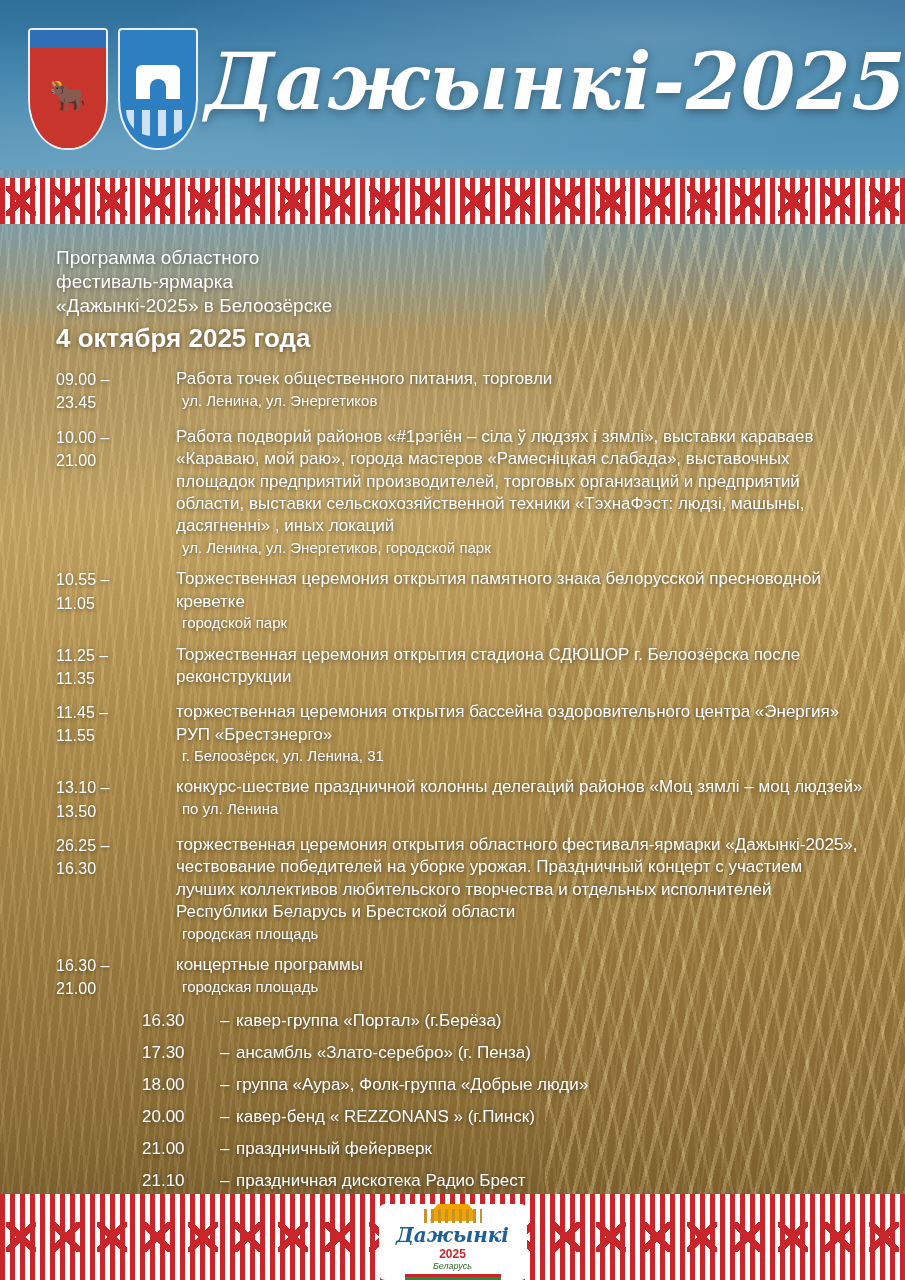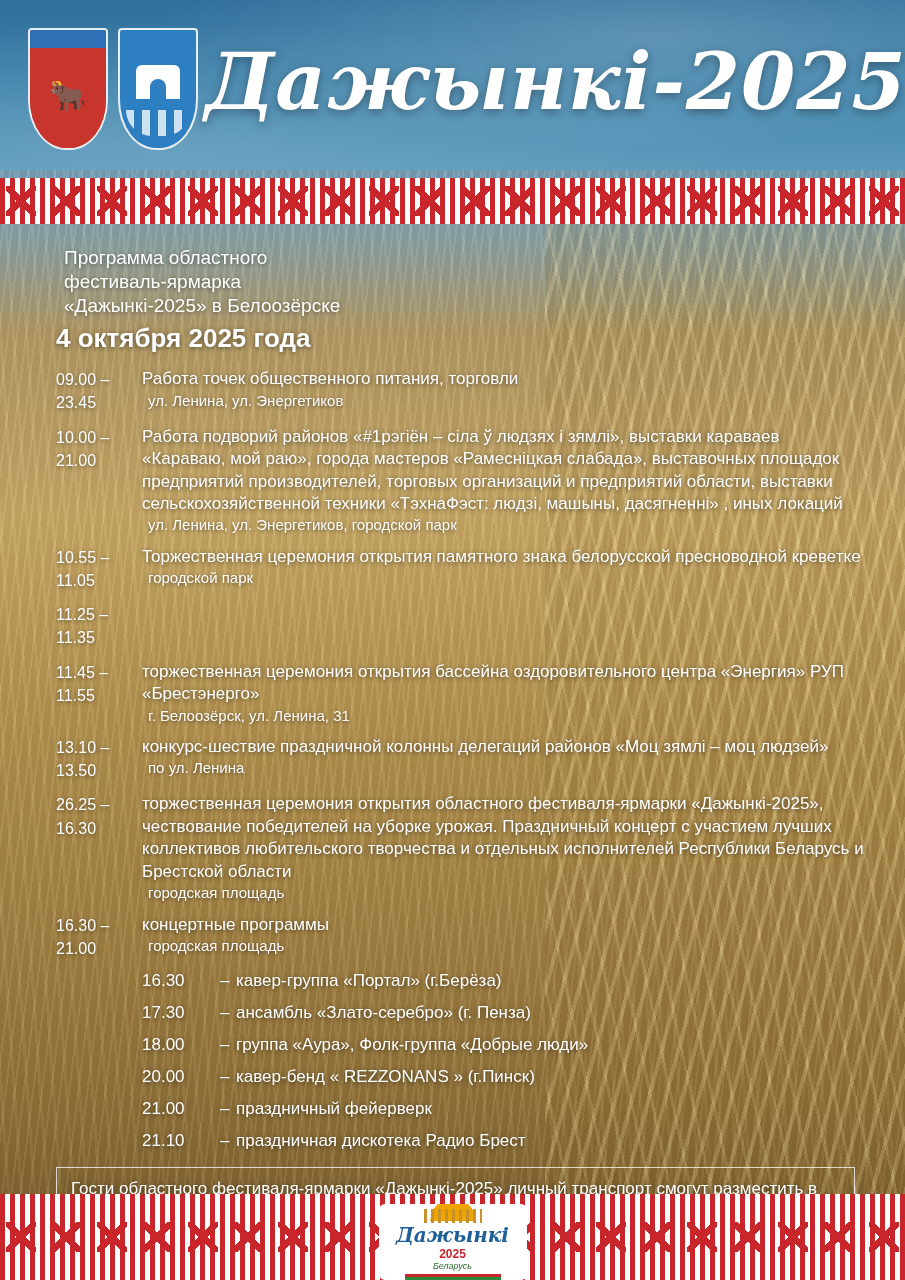--- a/index.html
+++ b/index.html
@@ -163,20 +163,21 @@
   .prog-date {
     font-size: 26px;
     font-weight: bold;
     margin: 6px 0 14px 0;
     text-shadow: 0 1px 5px rgba(0,0,0,0.5);
   }
   .rows { display: block; }
   .row {
     display: flex;
     margin-bottom: 11px;
+    gap: 34px;
   }
   .time {
     width: 86px;
     flex: 0 0 86px;
     font-size: 16px;
     line-height: 1.45;
     text-shadow: 0 1px 4px rgba(0,0,0,0.5);
     white-space: pre-line;
   }
   .desc {
@@ -315,21 +316,21 @@
         <div class="motif"></div>
         <div class="motif"></div>
       <div class="motif"></div>
         <div class="motif"></div>
         <div class="motif"></div>
         <div class="motif"></div>
     </div>
   </div>
 
   <div class="content">
-    <div class="prog-head" style="white-space: pre-line; margin-left: 8px;">Программа областного
+    <div class="prog-head" style="white-space: pre-line;">Программа областного
 фестиваль-ярмарка
 «Дажынкі-2025» в Белоозёрске</div>
     <div class="prog-date">4 октября 2025 года</div>
 
     <div class="rows">
 
       <div class="row">
         <div class="time">09.00 –
 23.45</div>
         <div>
@@ -352,20 +353,24 @@
 11.05</div>
         <div>
           <div class="desc">Торжественная церемония открытия памятного знака белорусской пресноводной креветке</div>
           <div class="place">городской парк</div>
         </div>
       </div>
 
       <div class="row">
         <div class="time">11.25 –
 11.35</div>
+        <div>
+          <div class="desc">Торжественная церемония открытия стадиона СДЮШОР г. Белоозёрска после реконструкции</div>
+          <div class="place"></div>
+        </div>
       </div>
 
       <div class="row">
         <div class="time">11.45 –
 11.55</div>
         <div>
           <div class="desc">торжественная церемония открытия бассейна оздоровительного центра «Энергия» РУП «Брестэнерго»</div>
           <div class="place">г. Белоозёрск, ул. Ленина, 31</div>
         </div>
       </div>

